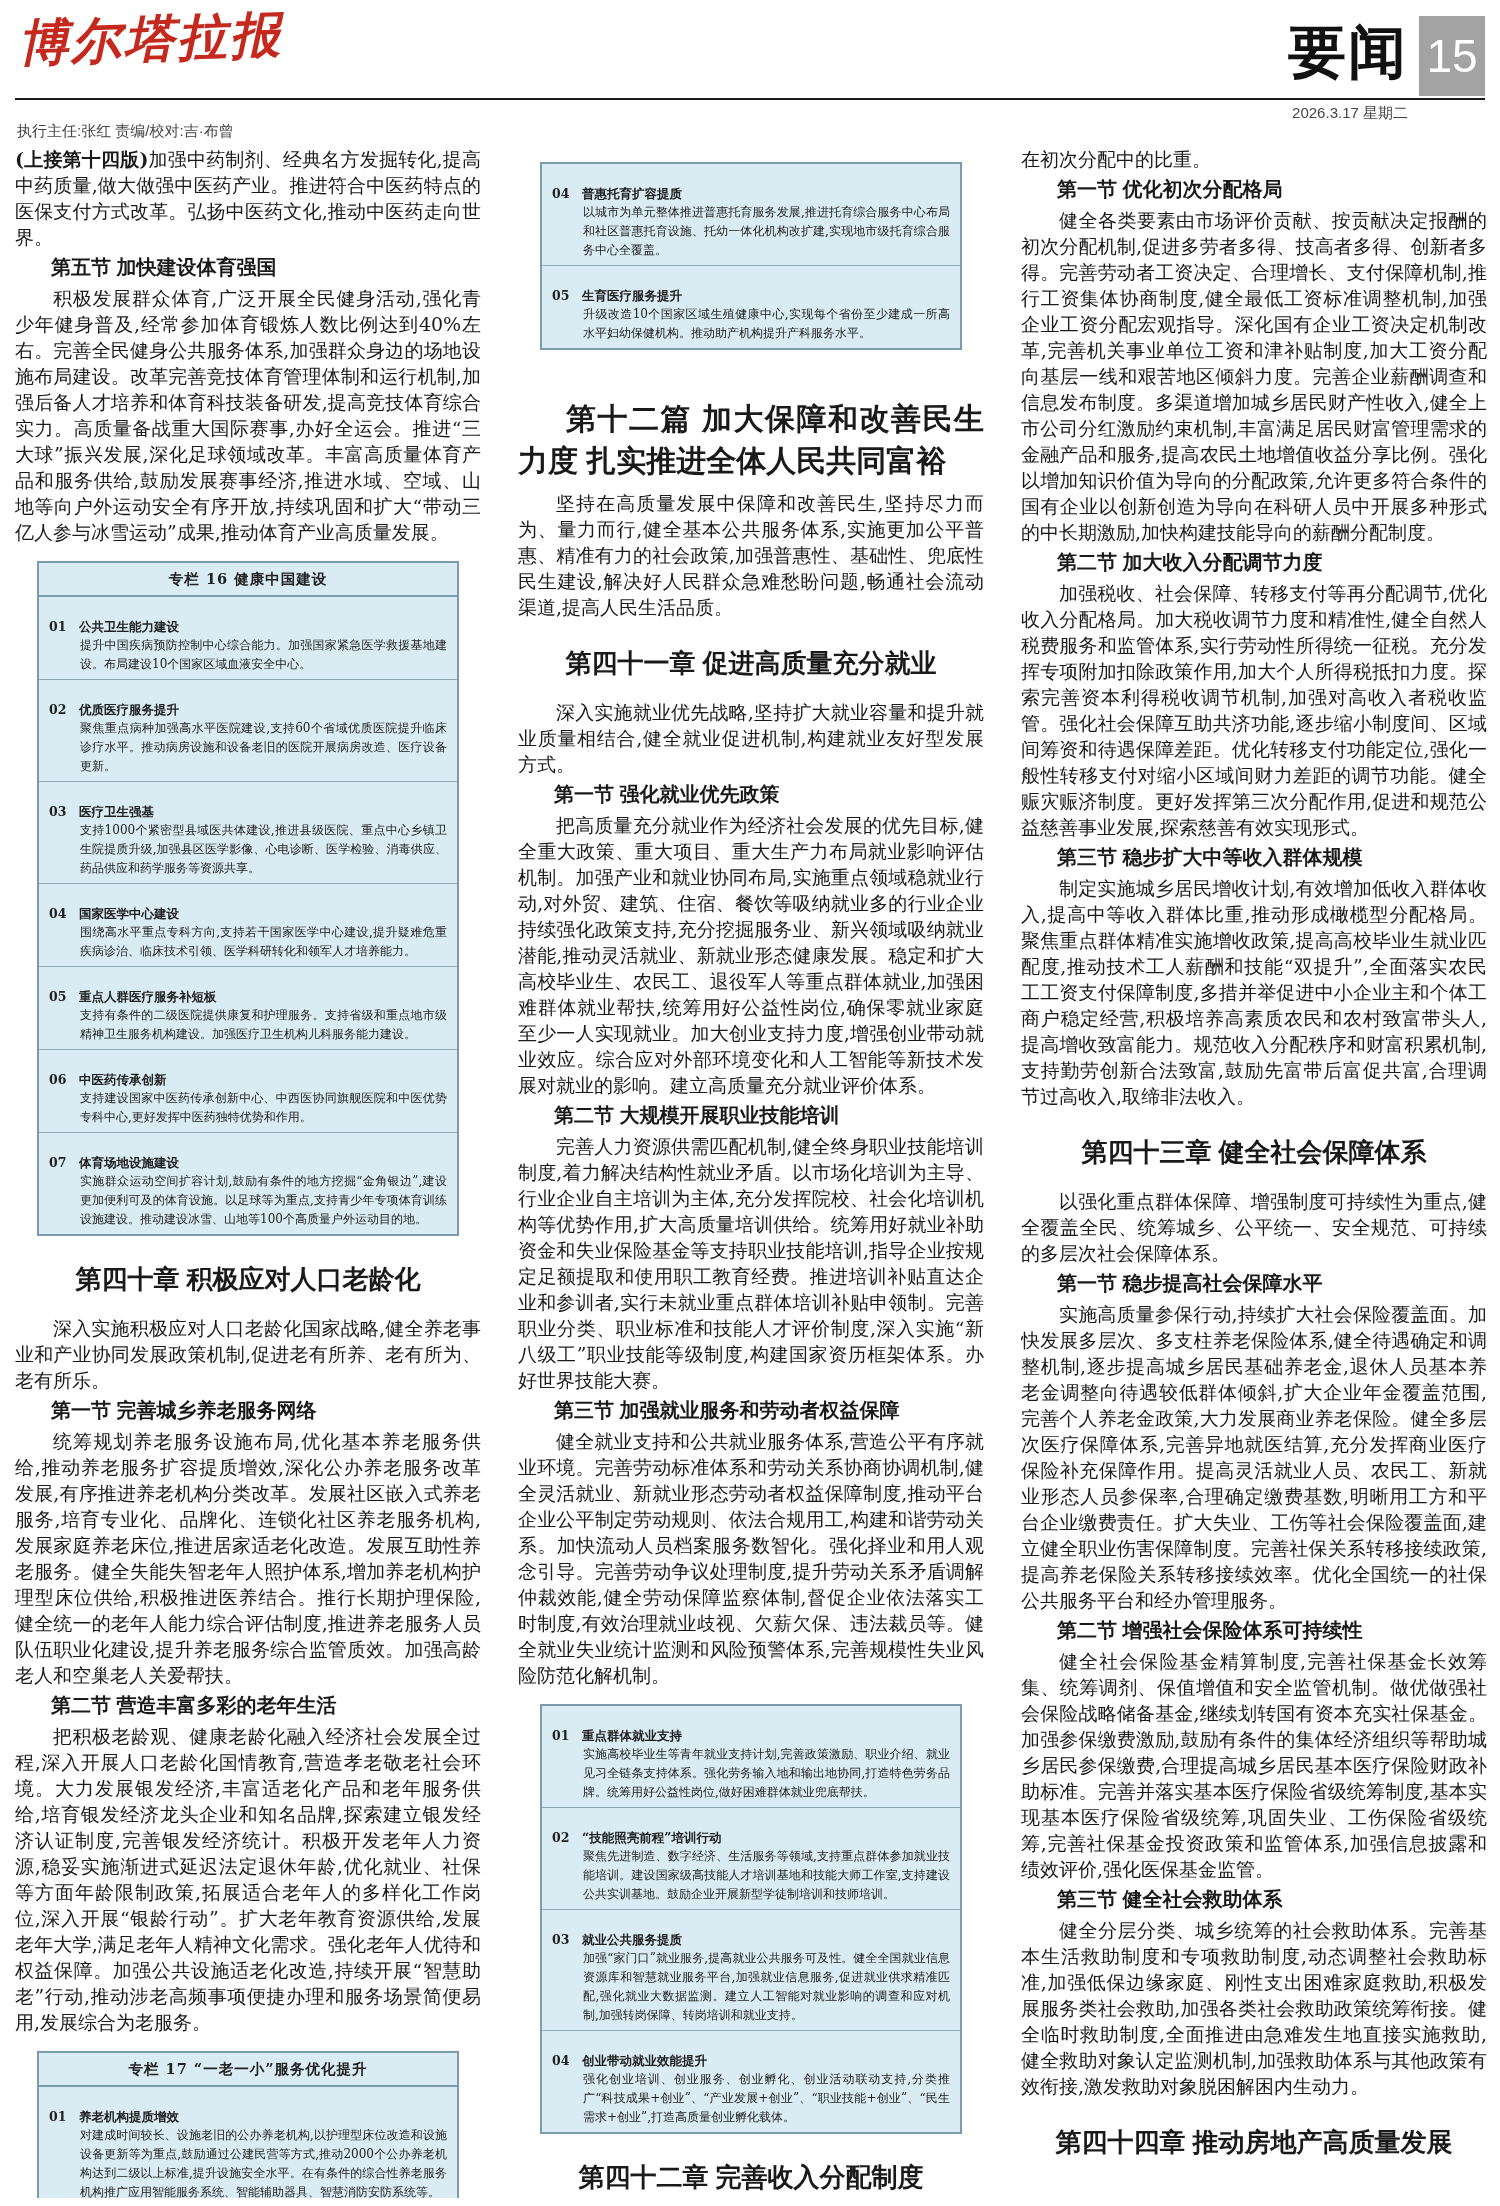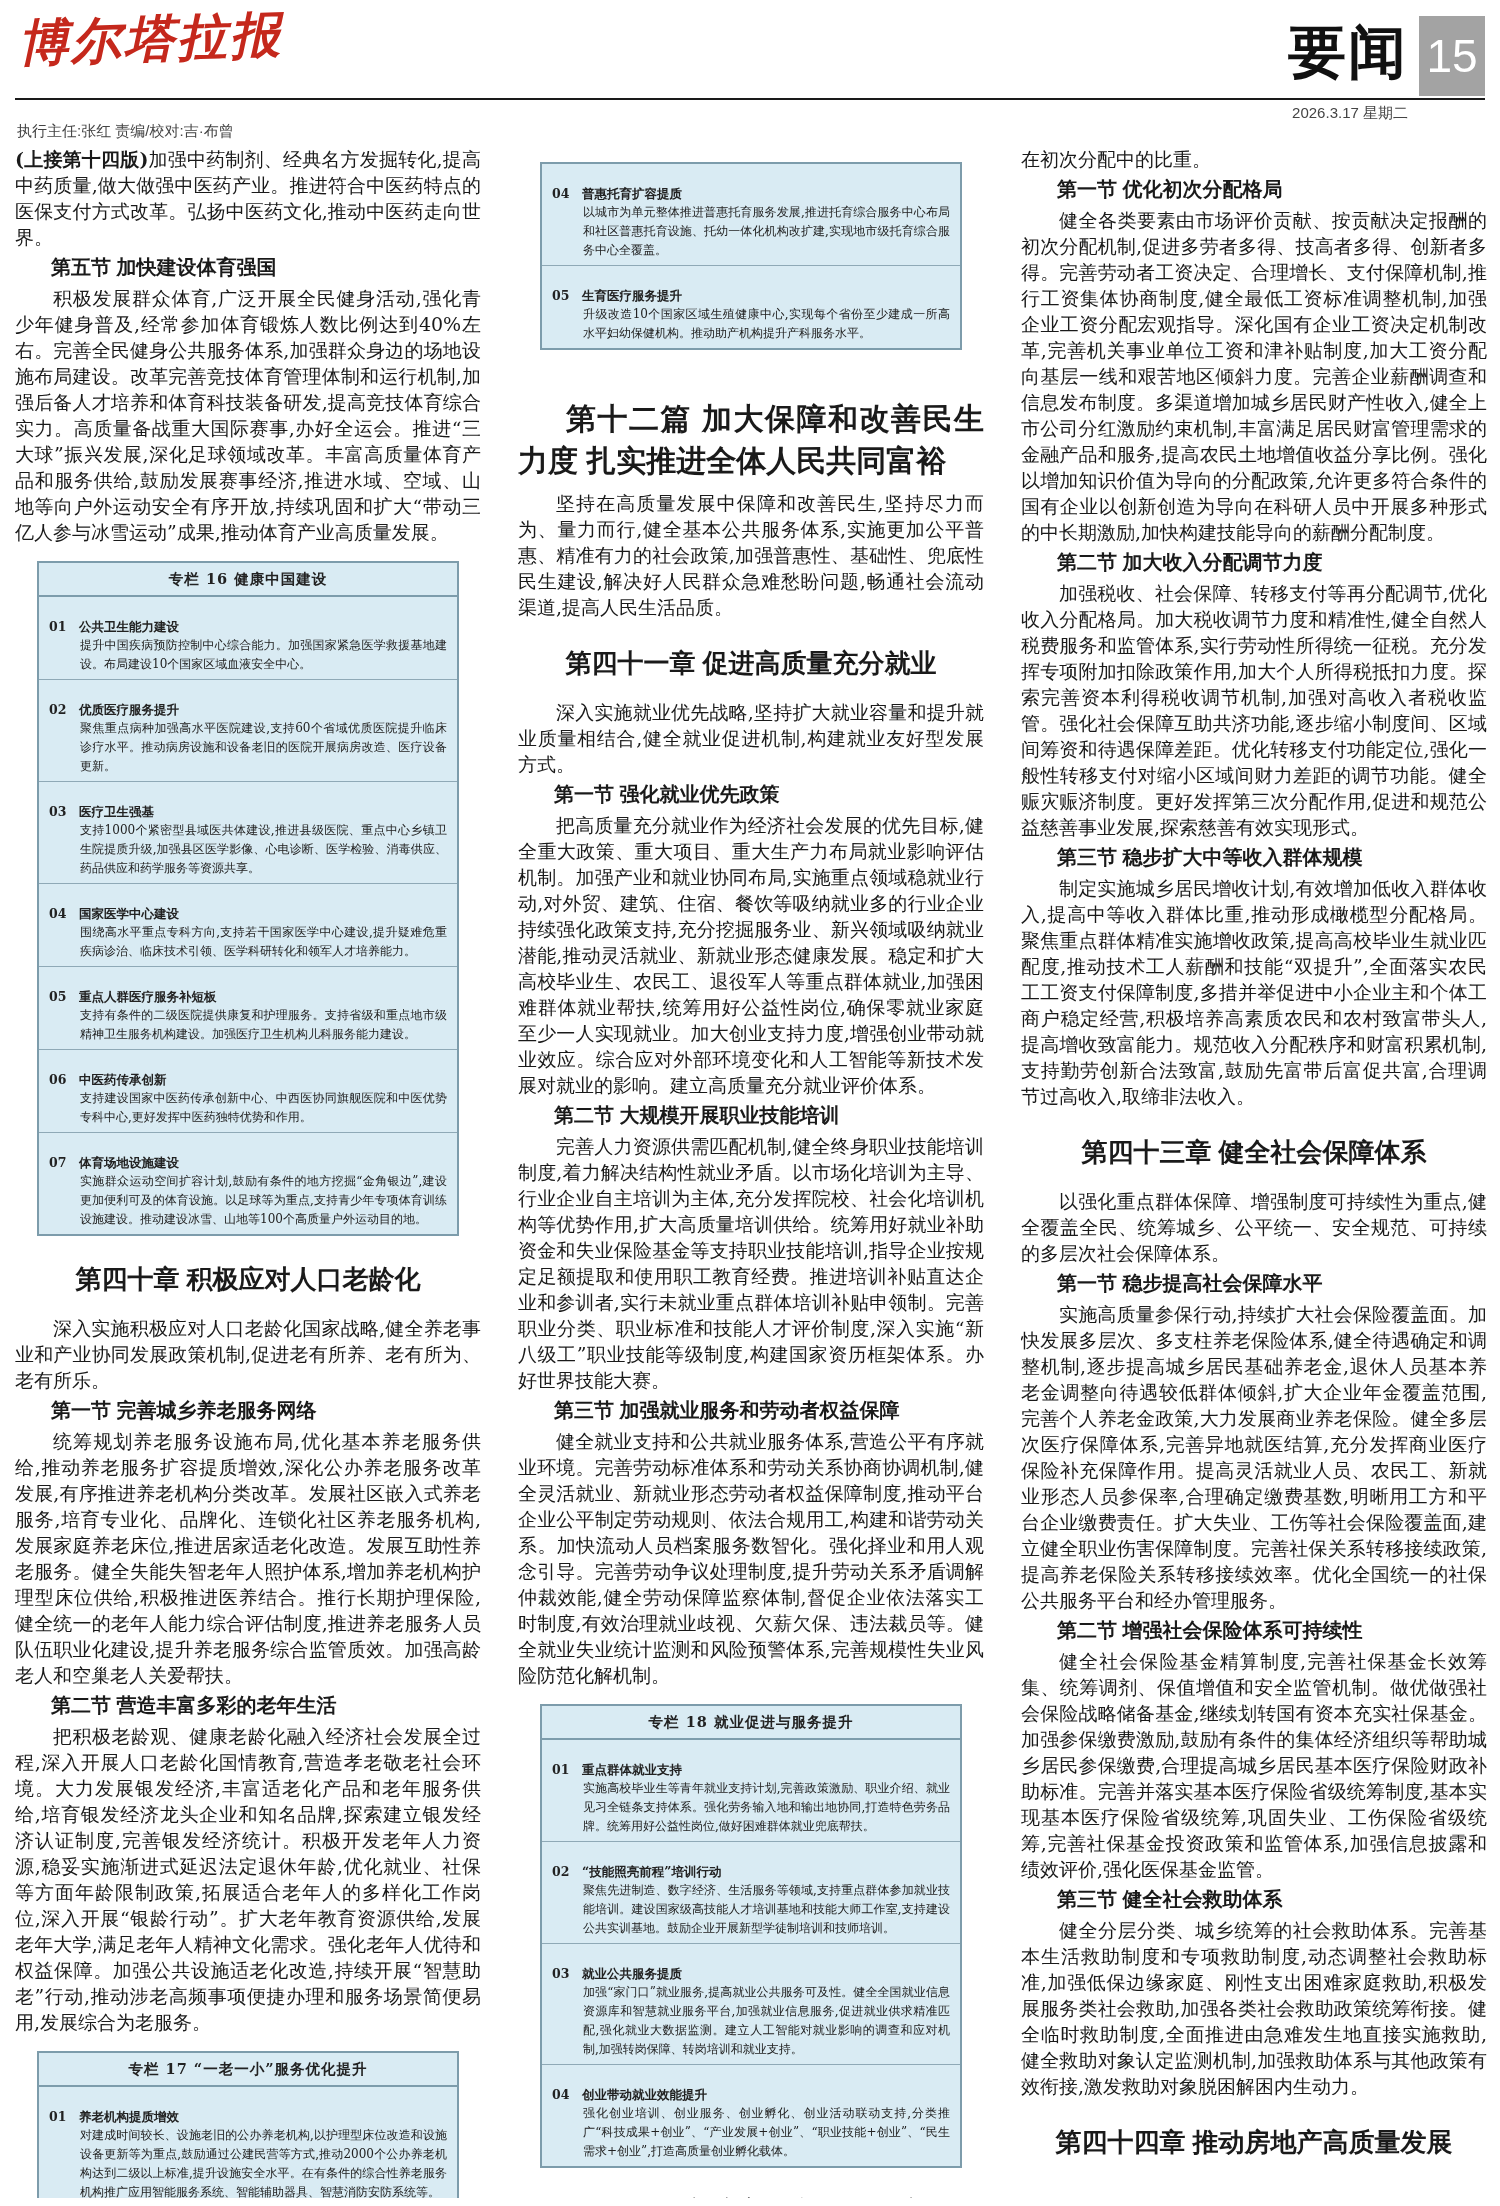--- a/index.html
+++ b/index.html
@@ -140,21 +140,20 @@
       <p class="para">坚持在高质量发展中保障和改善民生,坚持尽力而为、量力而行,健全基本公共服务体系,实施更加公平普惠、精准有力的社会政策,加强普惠性、基础性、兜底性民生建设,解决好人民群众急难愁盼问题,畅通社会流动渠道,提高人民生活品质。</p>
       <h2 class="chapter">第四十一章 促进高质量充分就业</h2>
       <p class="para">深入实施就业优先战略,坚持扩大就业容量和提升就业质量相结合,健全就业促进机制,构建就业友好型发展方式。</p>
       <h3 class="section">第一节 强化就业优先政策</h3>
       <p class="para">把高质量充分就业作为经济社会发展的优先目标,健全重大政策、重大项目、重大生产力布局就业影响评估机制。加强产业和就业协同布局,实施重点领域稳就业行动,对外贸、建筑、住宿、餐饮等吸纳就业多的行业企业持续强化政策支持,充分挖掘服务业、新兴领域吸纳就业潜能,推动灵活就业、新就业形态健康发展。稳定和扩大高校毕业生、农民工、退役军人等重点群体就业,加强困难群体就业帮扶,统筹用好公益性岗位,确保零就业家庭至少一人实现就业。加大创业支持力度,增强创业带动就业效应。综合应对外部环境变化和人工智能等新技术发展对就业的影响。建立高质量充分就业评价体系。</p>
       <h3 class="section">第二节 大规模开展职业技能培训</h3>
       <p class="para">完善人力资源供需匹配机制,健全终身职业技能培训制度,着力解决结构性就业矛盾。以市场化培训为主导、行业企业自主培训为主体,充分发挥院校、社会化培训机构等优势作用,扩大高质量培训供给。统筹用好就业补助资金和失业保险基金等支持职业技能培训,指导企业按规定足额提取和使用职工教育经费。推进培训补贴直达企业和参训者,实行未就业重点群体培训补贴申领制。完善职业分类、职业标准和技能人才评价制度,深入实施“新八级工”职业技能等级制度,构建国家资历框架体系。办好世界技能大赛。</p>
       <h3 class="section">第三节 加强就业服务和劳动者权益保障</h3>
       <p class="para">健全就业支持和公共就业服务体系,营造公平有序就业环境。完善劳动标准体系和劳动关系协商协调机制,健全灵活就业、新就业形态劳动者权益保障制度,推动平台企业公平制定劳动规则、依法合规用工,构建和谐劳动关系。加快流动人员档案服务数智化。强化择业和用人观念引导。完善劳动争议处理制度,提升劳动关系矛盾调解仲裁效能,健全劳动保障监察体制,督促企业依法落实工时制度,有效治理就业歧视、欠薪欠保、违法裁员等。健全就业失业统计监测和风险预警体系,完善规模性失业风险防范化解机制。</p>
       <div class="zl-box">
-        <div class="zl-title">专栏 18  就业促进与服务提升</div>
         <div class="zl-item">
           <div class="zl-head"><span class="zl-num">01</span><span>重点群体就业支持</span></div>
           <div class="zl-desc">实施高校毕业生等青年就业支持计划,完善政策激励、职业介绍、就业见习全链条支持体系。强化劳务输入地和输出地协同,打造特色劳务品牌。统筹用好公益性岗位,做好困难群体就业兜底帮扶。</div>
         </div>
         <div class="zl-item">
           <div class="zl-head"><span class="zl-num">02</span><span>“技能照亮前程”培训行动</span></div>
           <div class="zl-desc">聚焦先进制造、数字经济、生活服务等领域,支持重点群体参加就业技能培训。建设国家级高技能人才培训基地和技能大师工作室,支持建设公共实训基地。鼓励企业开展新型学徒制培训和技师培训。</div>
         </div>
         <div class="zl-item">
           <div class="zl-head"><span class="zl-num">03</span><span>就业公共服务提质</span></div>

